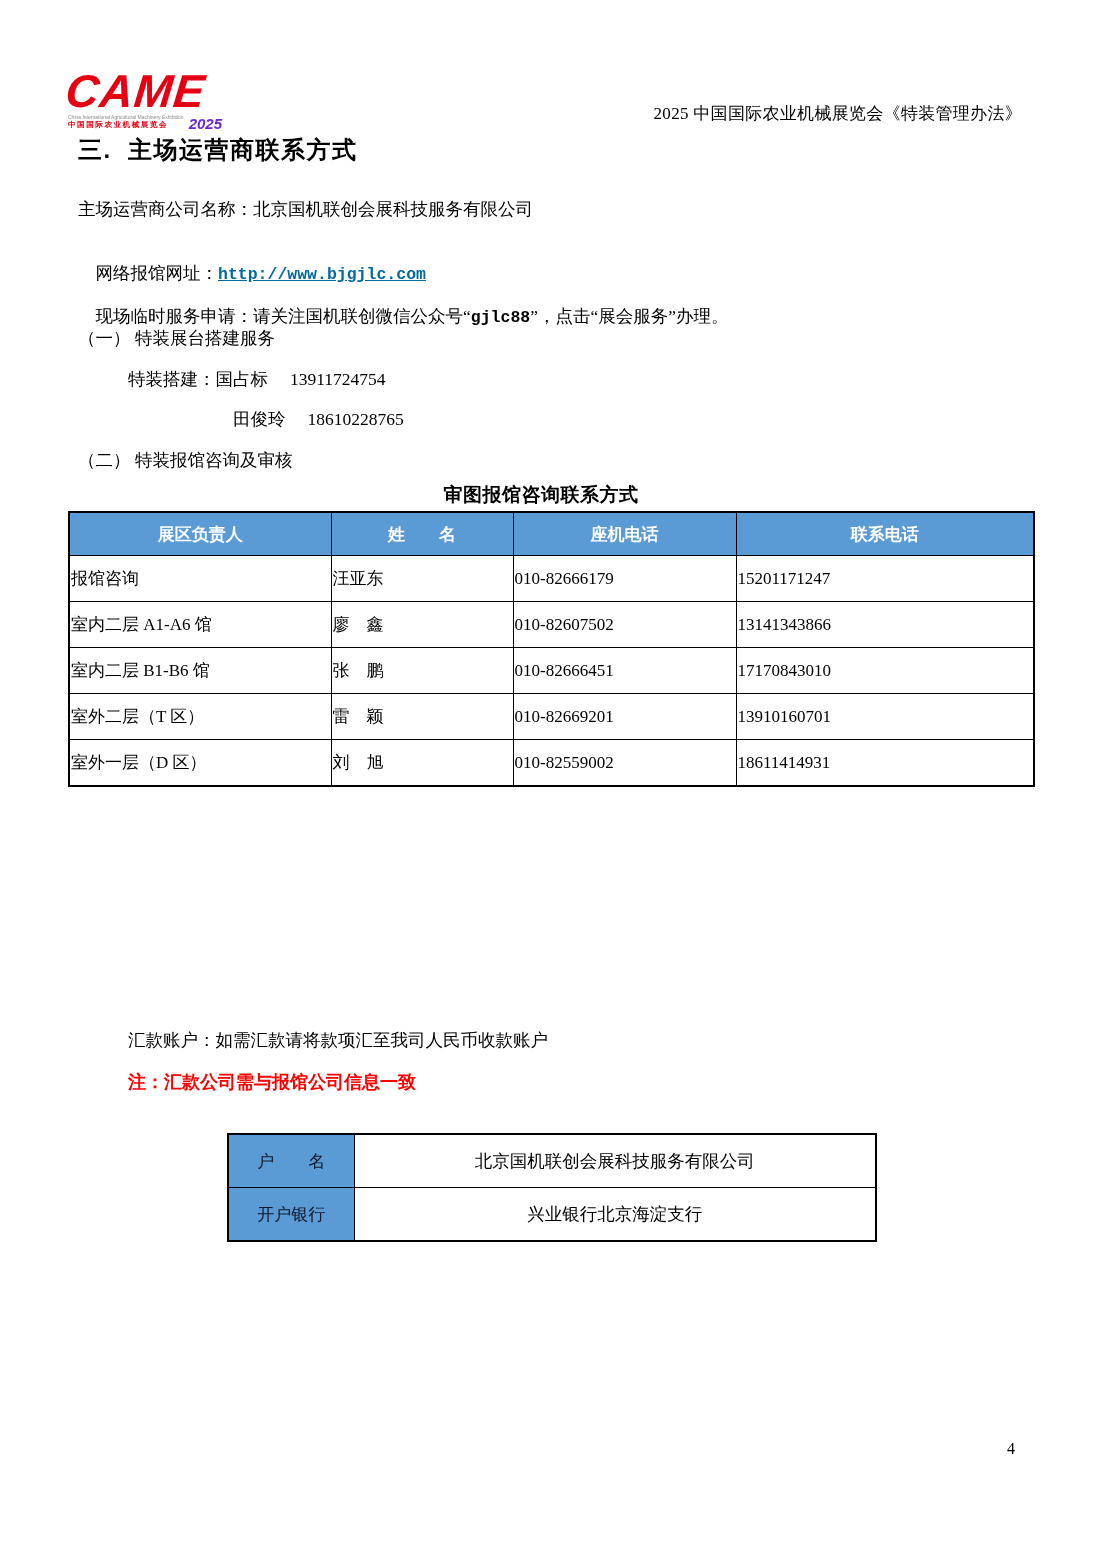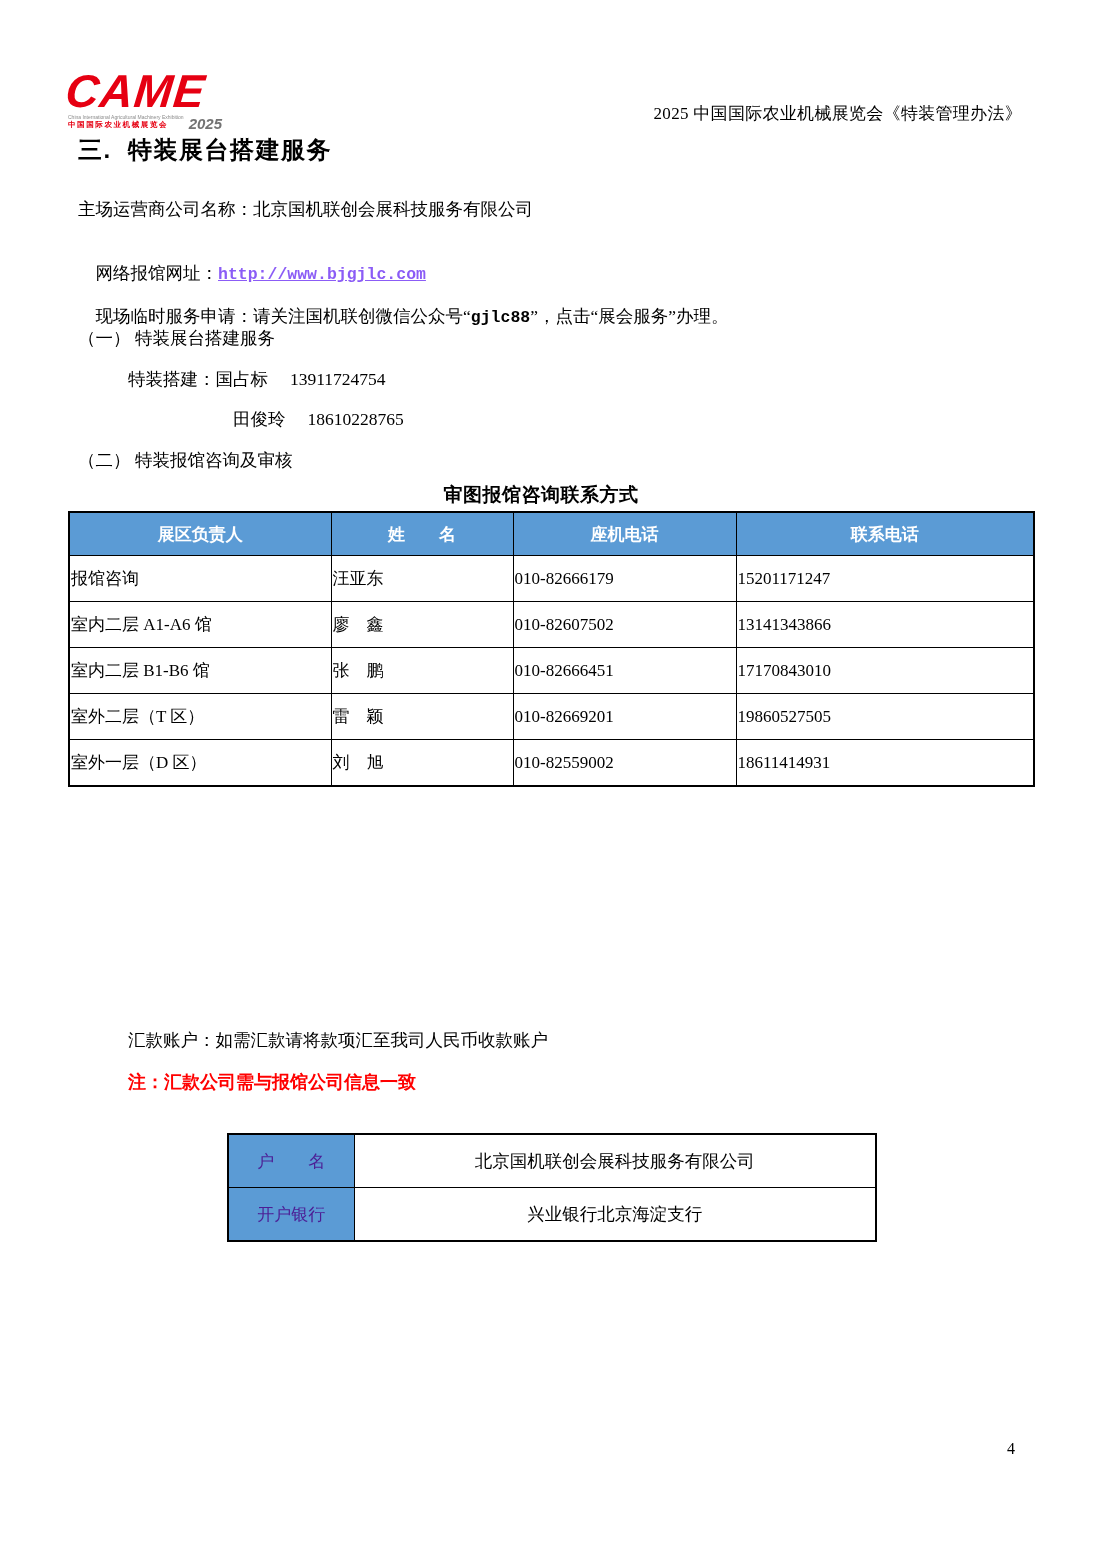--- a/index.html
+++ b/index.html
@@ -9,31 +9,31 @@
   
   .logo{position:absolute;left:66px;top:70px;width:150px;}
   .logo-came{font-family:"Liberation Sans", sans-serif;font-style:italic;font-weight:bold;
              font-size:46px;line-height:42px;color:#e60012;transform:skewX(-6deg);
              letter-spacing:1px;}
   .logo-bottom{display:flex;align-items:flex-end;gap:5px;margin-top:2px;margin-left:2px;}
   .logo-taglines{display:flex;flex-direction:column;}
   .logo-en{font-family:"Liberation Sans", sans-serif;font-size:5px;color:#8a8a8a;white-space:nowrap;}
   .logo-zh{font-size:7.5px;color:#e60012;font-weight:bold;letter-spacing:1.6px;white-space:nowrap;}
   .logo-year{font-family:"Liberation Sans", sans-serif;font-style:italic;font-weight:bold;
-             font-size:15px;line-height:13px;color:#737373;}
+             font-size:15px;line-height:13px;color:#6d28d9;}
 
   
   .doc-title{position:absolute;top:102px;right:80px;font-size:17px;letter-spacing:0.3px;}
   .section-title{position:absolute;top:134px;left:78px;font-family:"Liberation Sans", sans-serif;
                  font-weight:bold;font-size:24px;letter-spacing:1.5px;white-space:pre-wrap;}
 
   
   .line{position:absolute;left:78px;font-size:17.5px;white-space:pre-wrap;}
   .mono{font-family:"Liberation Mono", monospace;font-weight:bold;font-size:16.5px;}
-  .url{text-decoration:underline;color:#8b5cf6;}
+  .url{text-decoration:underline;color:#0369a1;}
 
   
   .table-title{position:absolute;top:482px;left:0;width:1082px;text-align:center;
                font-family:"Liberation Sans", sans-serif;font-weight:bold;font-size:19px;
                letter-spacing:0.5px;}
   table{border-collapse:collapse;table-layout:fixed;}
   .contact-table{position:absolute;left:68px;top:511px;width:965px;border:2px solid #000;}
   .contact-table th,.contact-table td{border:1px solid #000;white-space:pre-wrap;}
   .contact-table th{background:#5B9BD5;color:#fff;font-family:"Liberation Sans", sans-serif;
                     font-weight:bold;font-size:17px;height:40px;text-align:center;}
@@ -43,21 +43,21 @@
   .notes-cell .note-line{line-height:40px;font-size:17.5px;white-space:pre-wrap;}
 
   
   .remit-line{position:absolute;left:128px;font-size:17.5px;white-space:pre-wrap;}
   .remit-warning{position:absolute;left:128px;font-family:"Liberation Sans", sans-serif;
                  font-weight:bold;font-size:18px;color:#ff0000;white-space:pre-wrap;}
 
   
   .bank-table{position:absolute;left:227px;top:1133px;width:648px;border:2px solid #000;}
   .bank-table td{border:1px solid #000;height:50px;vertical-align:middle;white-space:pre-wrap;}
-  .bank-label{width:126px;background:#5B9BD5;color:#4c1d95;text-align:center;
+  .bank-label{width:126px;background:#5B9BD5;color:#0f172a;text-align:center;
               font-family:"Liberation Sans", sans-serif;font-size:17px;}
   .bank-value{text-align:center;font-size:17.5px;}
 
   
   .page-number{position:absolute;top:1440px;left:1007px;font-size:16px;}
 </style>
 </head>
 <body>
 
 <div class="page">
@@ -68,21 +68,21 @@
       <div class="logo-taglines">
         <div class="logo-en">China International Agricultural Machinery Exhibition</div>
         <div class="logo-zh">中国国际农业机械展览会</div>
       </div>
       <div class="logo-year">2025</div>
     </div>
   </div>
 
   <div class="doc-title">2025 中国国际农业机械展览会《特装管理办法》</div>
 
-  <div class="section-title">三.  特装展台搭建服务</div>
+  <div class="section-title">三.  主场运营商联系方式</div>
 
   <div class="line" style="top:197px;">主场运营商公司名称：北京国机联创会展科技服务有限公司</div>
 
   <div class="line" style="top:240px;">
     <span>网络报馆网址：</span><span class="mono url">http://www.bjgjlc.com</span>
   </div>
 
   <div class="line" style="top:283px;">
     <span>现场临时服务申请：请关注国机联创微信公众号“</span><span class="mono">gjlc88</span><span>”，点击“展会服务”办理。</span>
   </div>
@@ -123,21 +123,21 @@
     <tr>
       <td>室内二层 B1-B6 馆</td>
       <td>张　鹏</td>
       <td>010-82666451</td>
       <td>17170843010</td>
     </tr>
     <tr>
       <td>室外二层（T 区）</td>
       <td>雷　颖</td>
       <td>010-82669201</td>
-      <td>19860527505</td>
+      <td>13910160701</td>
     </tr>
     <tr>
       <td>室外一层（D 区）</td>
       <td>刘　旭</td>
       <td>010-82559002</td>
       <td>18611414931</td>
     </tr>
   </tbody>
     </table>
 

